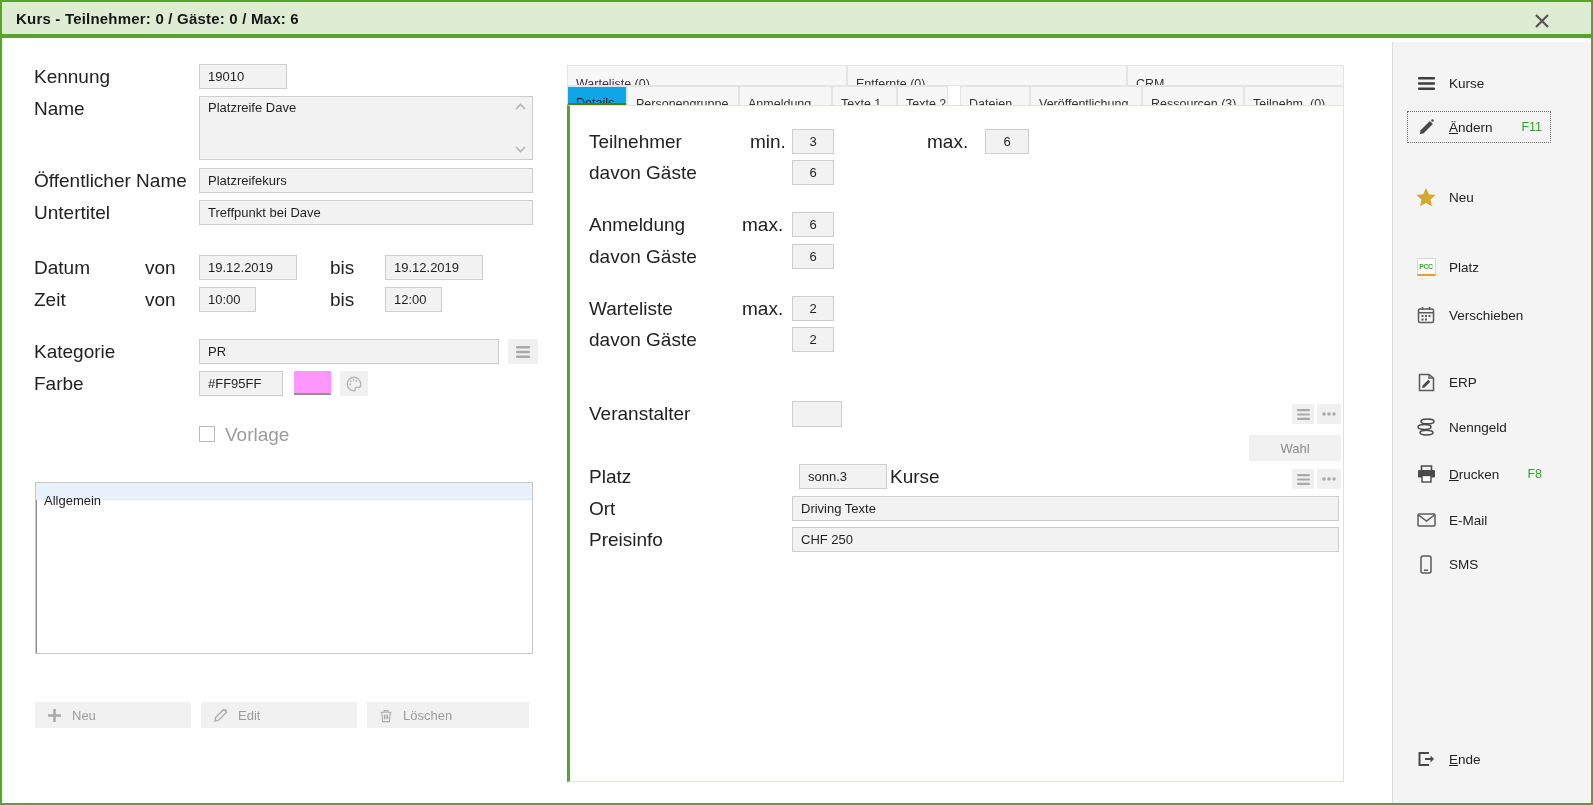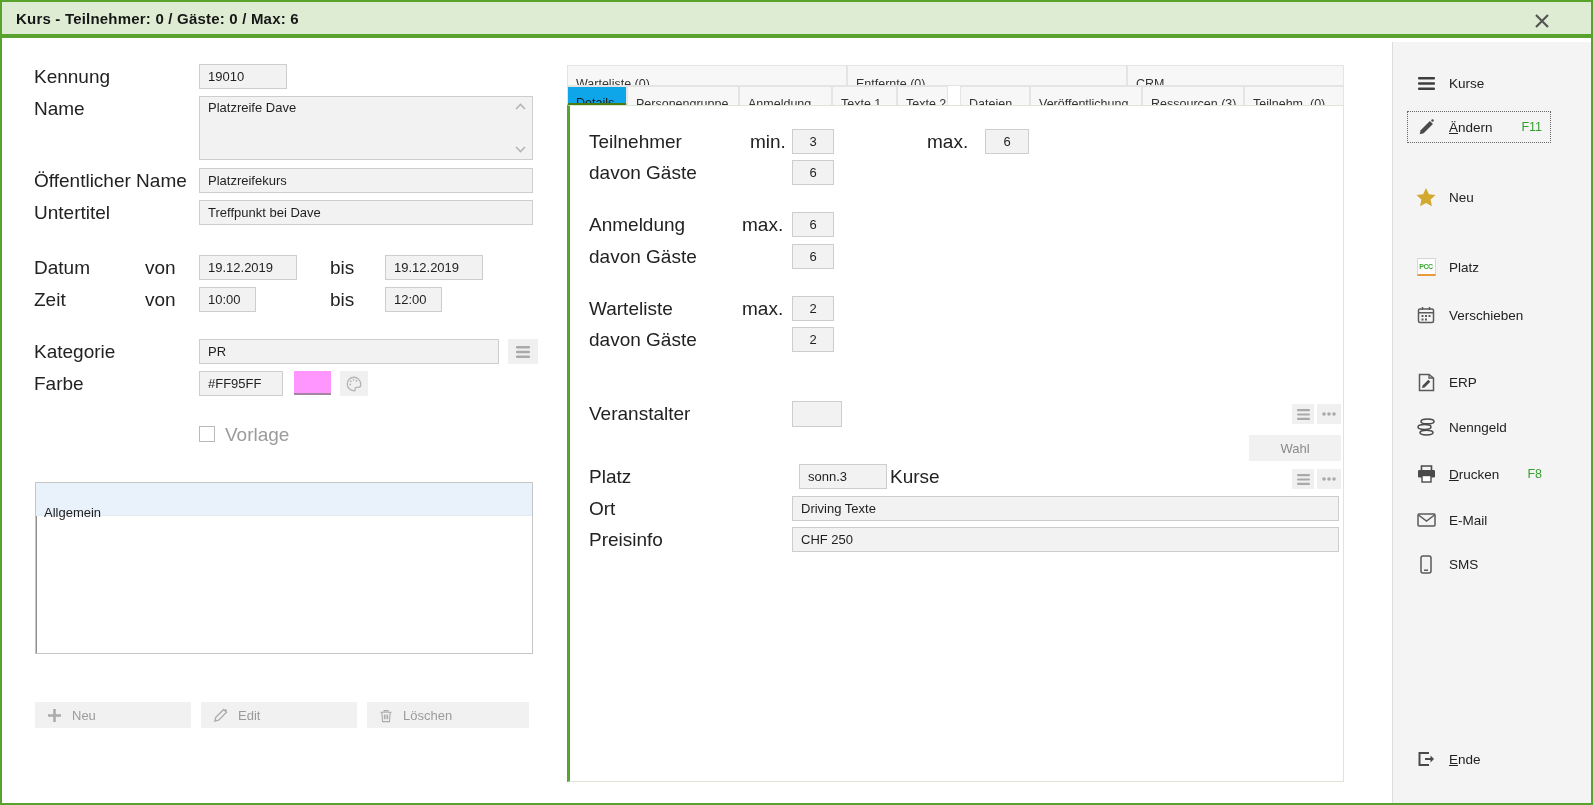--- a/index.html
+++ b/index.html
@@ -12,21 +12,21 @@
   .lb.dis{color:#9b9b9b}
   .inp{position:absolute;background:#f2f2f2;border:1px solid #cdcdcd;font-size:13px;color:#1f1f1f;line-height:23px;padding:0 8px;white-space:nowrap;overflow:hidden}
   .inp.ctr{text-align:center;padding:0}
   .multiline{position:absolute;background:#f2f2f2;border:1px solid #cdcdcd;font-size:13px;color:#1f1f1f;padding:3px 20px 3px 8px}
   .chev{position:absolute;color:#b5b5b5;cursor:pointer;line-height:0}
   .btn{position:absolute;background:#f1f1f1;border:0;font-size:13px;color:#9b9b9b;display:flex;align-items:center;gap:10px;padding:0 12px;cursor:pointer}
   .icbtn{position:absolute;background:#f0f0f0;display:flex;align-items:center;justify-content:center;color:#a9a9a9;cursor:pointer;line-height:0}
   .swatch{position:absolute;border-bottom:2px solid #a387a0;cursor:pointer}
   .cb{position:absolute;width:16px;height:16px;background:#fff;border:1px solid #b9b9b9;cursor:pointer}
   .listbox{position:absolute;background:#fff;border:1px solid #c6c6c6;box-shadow:inset 1px 1px 0 #8f8f8f}
-  .listrow{height:17px;background:#e9f1fb;font-size:13px;color:#1f1f1f;line-height:27px;padding:16px 8px;border-bottom:1px solid #e2eaf3;cursor:pointer}
+  .listrow{height:17px;background:#e9f1fb;font-size:13px;color:#1f1f1f;line-height:27px;padding:4px 8px;border-bottom:1px solid #e2eaf3;cursor:pointer}
   .tab{position:absolute;background:#f7f7f7;border:1px solid #e4e4e4;font-size:12.5px;color:#333;padding:8px 8px;white-space:nowrap;overflow:hidden;cursor:pointer}
   .tab.active{background:#0ea5e9;border-bottom:7px solid #4d7c0f;color:#151515}
   .panel{position:absolute;left:565px;top:103px;width:777px;height:677px;background:#fff;border:1px solid #dde6d4;border-left:3px solid #57a32e}
   .sidebar{position:absolute;left:1390px;top:40px;width:201px;height:763px;background:#f4f4f4;border-left:1px solid #ddd}
   .sb-item{position:absolute;left:1406px;width:142px;height:28px;display:flex;align-items:center;gap:13px;padding:0 8px;font-size:13.5px;color:#222;cursor:pointer}
   .sb-item.focus{outline:1px dotted #666}
   .sb-ic{width:20px;height:20px;display:flex;align-items:center;justify-content:center;color:#555;flex:none;line-height:0}
   .sb-sc{position:absolute;right:8px;color:#34a12f;font-size:12.5px}
   .ul{display:inline-block}
   .ul::first-letter{text-decoration:underline}

